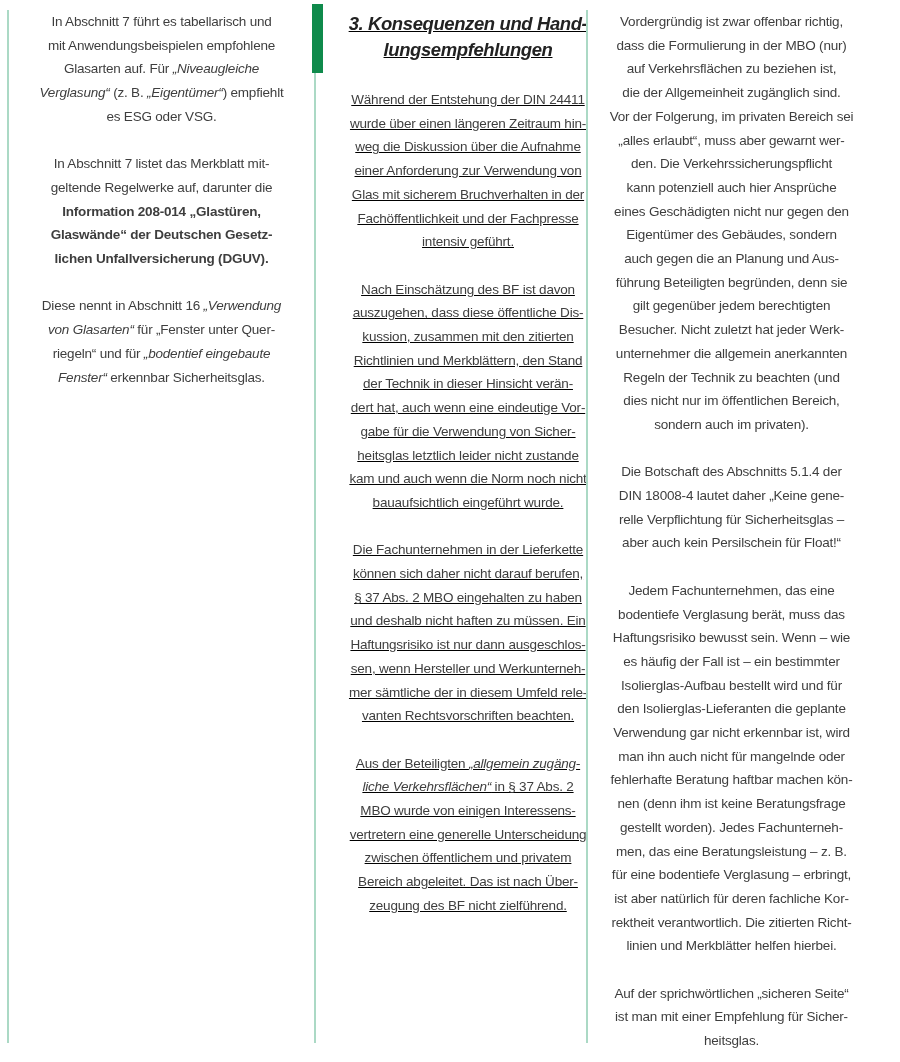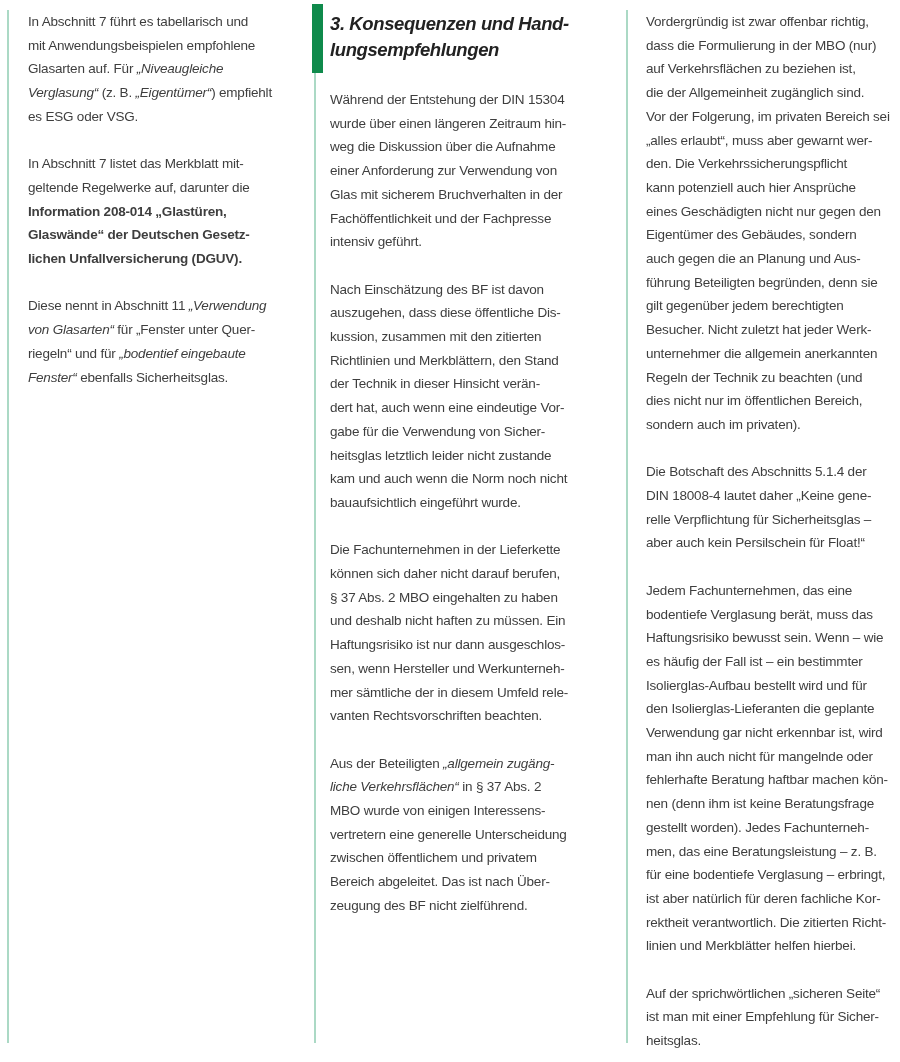--- a/index.html
+++ b/index.html
@@ -12,30 +12,30 @@
   html,body{margin:0;padding:0;}
   body{
     width:900px;height:1062px;
     background:var(--bg);
     font-family:"Liberation Sans", sans-serif;
     position:relative;overflow:hidden;
   }
   .col{position:absolute;top:10px;height:1033px;}
   #col-left{left:7px;width:290px;}
   #col-middle{left:312px;width:296px;}
-  #col-right{left:586px;width:273px;margin-left:40px;}
+  #col-right{left:586px;width:273px;}
   .rule{position:absolute;top:0;width:2px;height:100%;background:var(--rule);}
   #col-left .rule,#col-right .rule{left:0;}
   #col-middle .rule{left:2px;}
   .accent-bar{
     position:absolute;left:0;top:-6px;width:11px;height:69px;
     background:var(--accent);
   }
-  .col-content{margin-left:21px;margin-right:2px;}
-  #col-middle .col-content{margin-left:18px;}
+  .col-content{margin-left:21px;margin-right:2px;text-align:center;}
+  #col-middle .col-content{margin-left:18px;text-decoration:underline;}
   #col-right .col-content{margin-left:20px;}
   h2.section-heading{
     font-size:18.5px;line-height:25.5px;
     font-weight:bold;font-style:italic;
     letter-spacing:-0.4px;
     color:var(--heading);
     margin:1px 0 26px 0;
     white-space:pre-line;
   }
   .col-content p{
@@ -57,35 +57,35 @@
       <p><span>In Abschnitt 7 führt es tabellarisch und
 mit Anwendungsbeispielen empfohlene
 Glasarten auf. Für </span><span class="i">„Niveaugleiche
 Verglasung“</span><span> (z. B. </span><span class="i">„Eigentümer“</span><span>) empfiehlt
 es ESG oder VSG.</span></p>
       <p><span>In Abschnitt 7 listet das Merkblatt mit-
 geltende Regelwerke auf, darunter die
 </span><span class="b">Information 208-014 „Glastüren,
 Glaswände“ der Deutschen Gesetz-
 lichen Unfallversicherung (DGUV).</span></p>
-      <p><span>Diese nennt in Abschnitt 11 </span><span class="i">„Verwendung
+      <p><span>Diese nennt in Abschnitt 16 </span><span class="i">„Verwendung
 von Glasarten“</span><span> für „Fenster unter Quer-
 riegeln“ und für </span><span class="i">„bodentief eingebaute
-Fenster“</span><span> ebenfalls Sicherheitsglas.</span></p>
+Fenster“</span><span> erkennbar Sicherheitsglas.</span></p>
     </div>
 </div>
 
 <div class="col" id="col-middle">
   <div class="rule"></div>
   <div class="accent-bar"></div>
   <div class="col-content">
     <h2 class="section-heading">3. Konsequenzen und Hand-
 lungsempfehlungen</h2>
     <div>
-        <p><span>Während der Entstehung der DIN 15304
+        <p><span>Während der Entstehung der DIN 24411
 wurde über einen längeren Zeitraum hin-
 weg die Diskussion über die Aufnahme
 einer Anforderung zur Verwendung von
 Glas mit sicherem Bruchverhalten in der
 Fachöffentlichkeit und der Fachpresse
 intensiv geführt.</span></p>
         <p><span>Nach Einschätzung des BF ist davon
 auszugehen, dass diese öffentliche Dis-
 kussion, zusammen mit den zitierten
 Richtlinien und Merkblättern, den Stand

